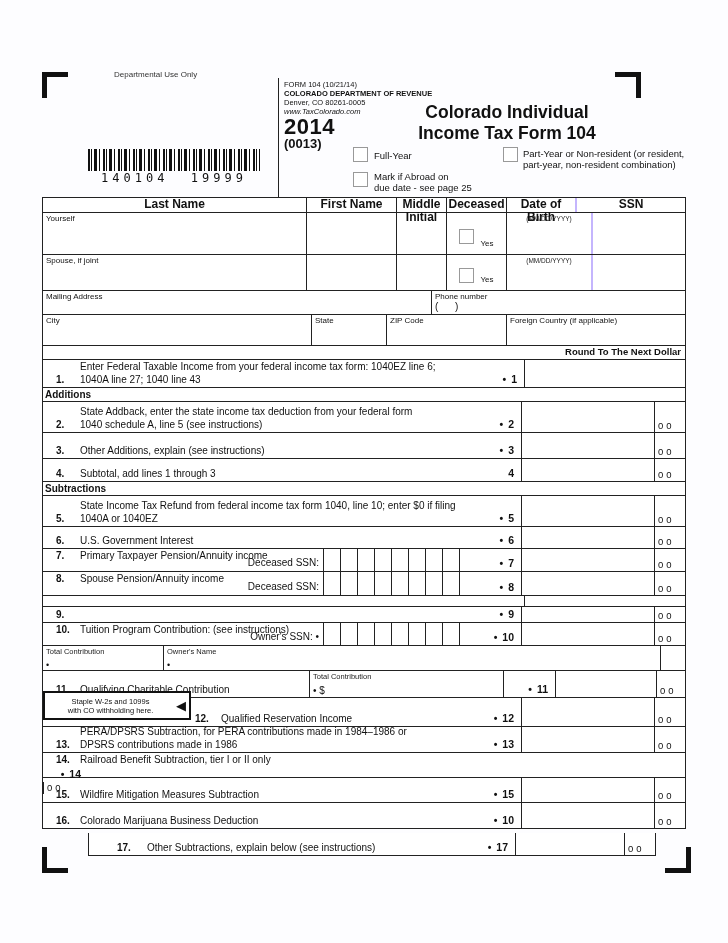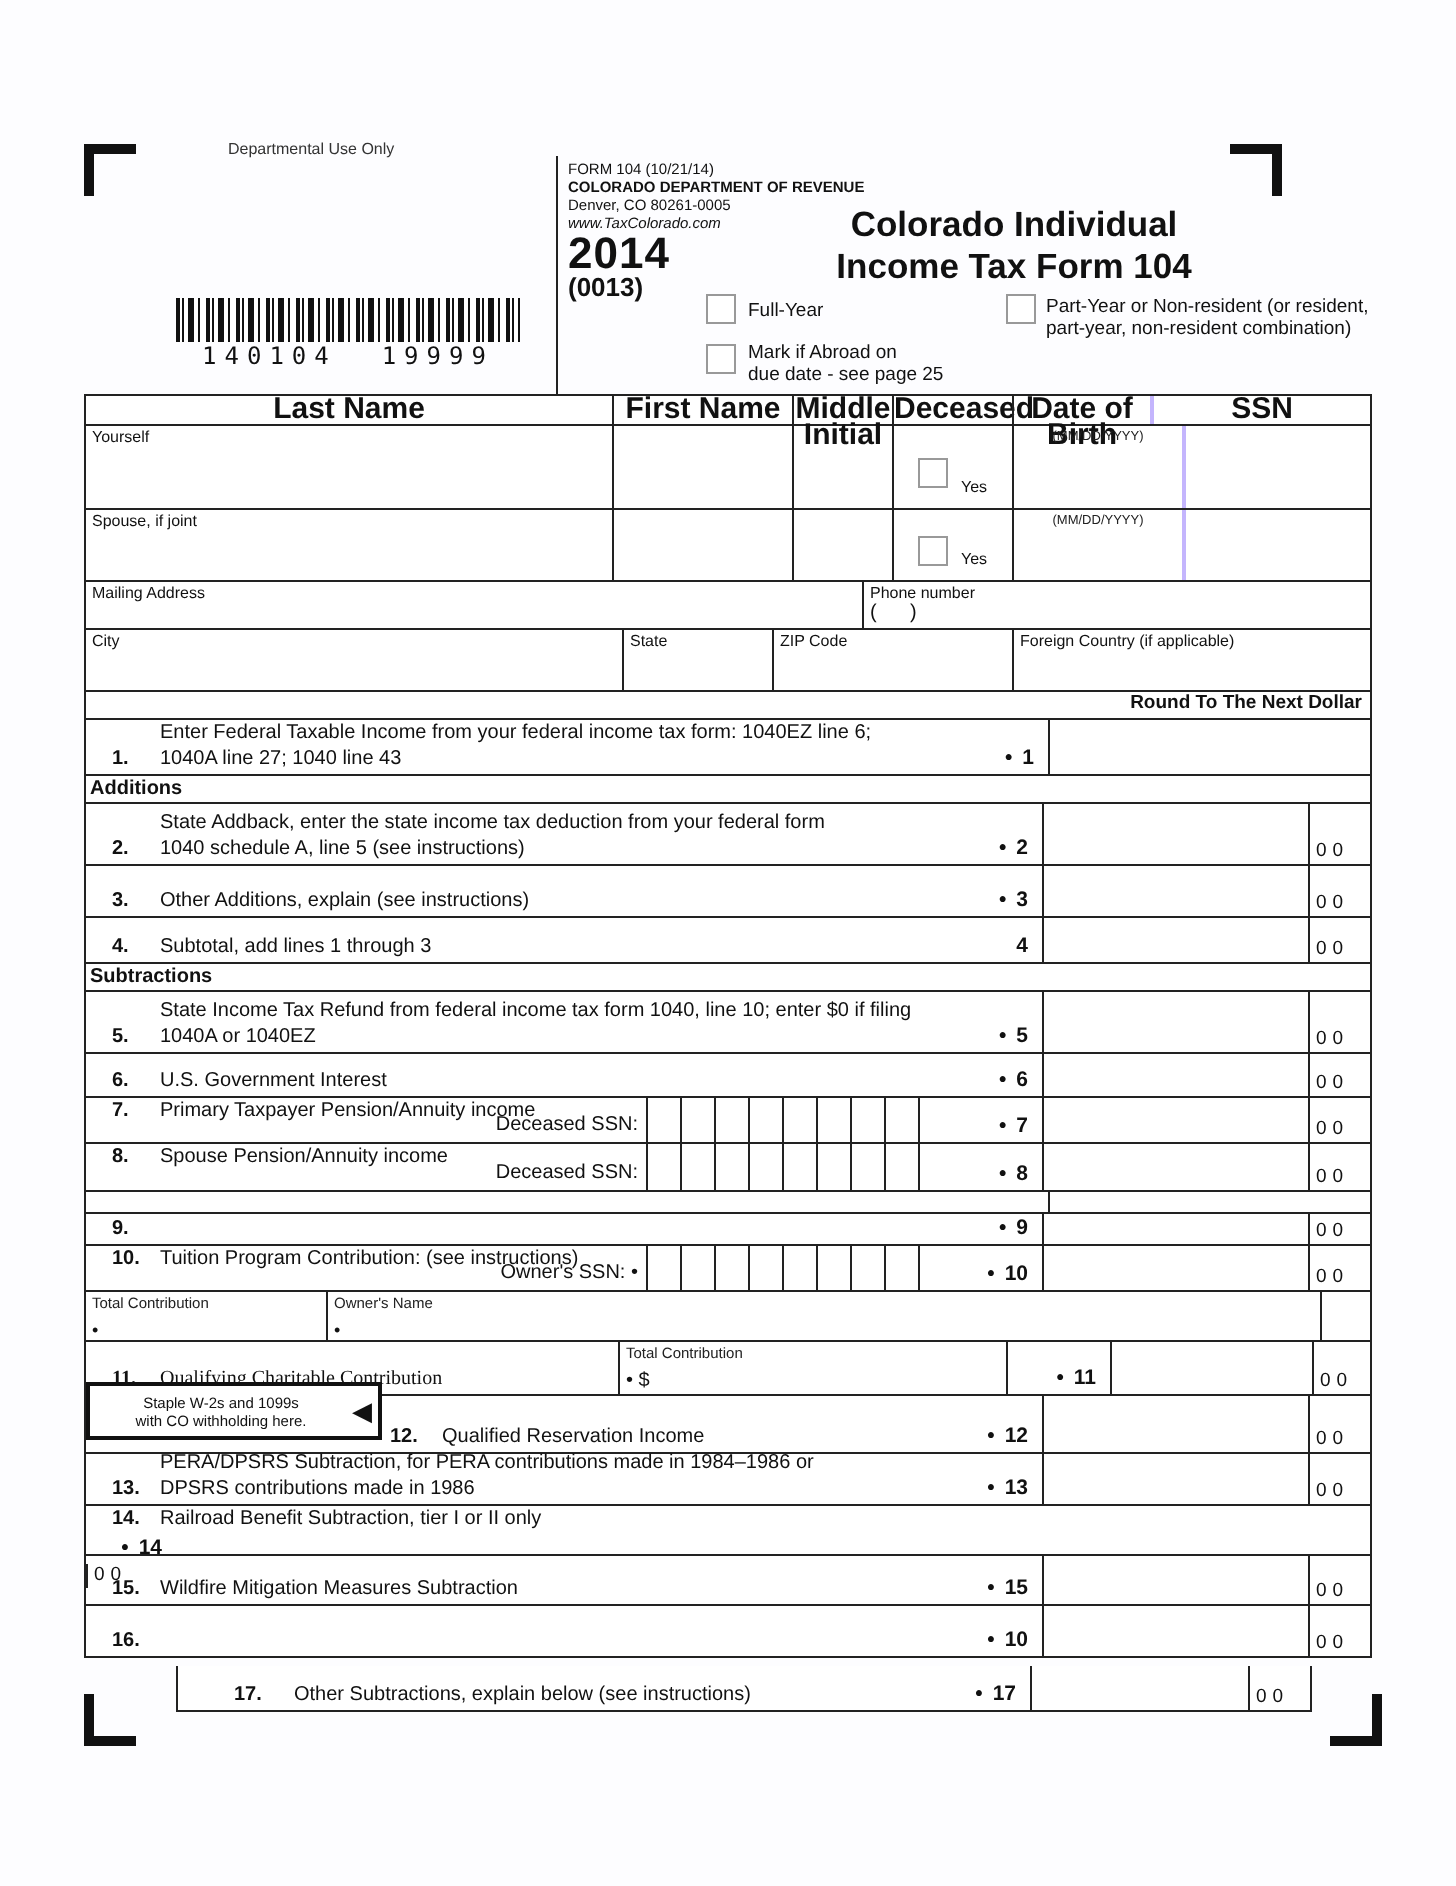--- a/index.html
+++ b/index.html
@@ -27,21 +27,21 @@
   .cb{position:absolute;width:13px;height:13px;border:1px solid #999;background:#fff;}
   .cb-label{position:absolute;font-size:9.5px;line-height:11px;}
   .pre{white-space:pre-line;}
   
   .tbl{position:absolute;left:42px;top:197px;width:644px;border:1px solid #222;box-sizing:border-box;background:#fff;}
   .grid{display:flex;}
   .grid>div{box-sizing:border-box;}
   .bl{border-left:1px solid #222;}
   .bl2{border-left:2px solid #c4b5fd;}
   .bt{border-top:1px solid #222;}
-  .hrow{height:14px;font-size:15px;font-weight:bold;text-align:center;line-height:13px;}
+  .hrow{height:14px;font-size:12px;font-weight:bold;text-align:center;line-height:13px;}
   .cell-label{padding:1px 0 0 3px;font-size:8px;}
   .dobfmt{font-size:6.5px;text-align:center;padding-top:2px;color:#222;}
   .deccell{display:flex;align-items:center;justify-content:center;gap:6px;}
   .deccell .box{width:13px;height:13px;border:1px solid #999;margin-top:6px;}
   .deccell .yes{font-size:8px;align-self:flex-end;padding-bottom:6px;}
   .roundrow{height:13px;border-top:1px solid #222;font-size:9.5px;font-weight:bold;text-align:right;padding-right:4px;line-height:12px;}
   
   .arow{display:flex;border-top:1px solid #222;align-items:stretch;}
   .albl{flex:1;display:flex;align-items:flex-end;padding:1px 0 1px 13px;font-size:10px;line-height:12.5px;position:relative;}
   .ln{width:24px;flex:none;font-weight:bold;}
@@ -355,21 +355,21 @@
         <span class="bu">•</span>
       </div>
       <div class="cc bl" style="flex:1;">
         <span class="sl">Owner's Name</span>
         <span class="bu">•</span>
       </div>
       <div class="bl" style="width:24px;"></div>
     </div>
 
     <div class="arow" style="height:26px;">
-      <div class="albl" style="flex:none;width:253px;font-family:Liberation Serif, serif;">
+      <div class="albl" style="flex:none;width:253px;">
           <span class="ln">11.</span>
         <span class="lt">Qualifying Charitable Contribution</span>
         </div>
       <div class="inner-cell">
         <span class="sl">Total Contribution</span>
         <span class="dv">• $</span>
       </div>
       <div class="ncell bl" style="width:44px;">
           <span>•</span>
           <span>11</span>
@@ -429,20 +429,21 @@
           <span>•</span>
           <span>15</span>
         </div>
       <div class="abox"></div>
       <div class="cents">00</div>
     </div>
 
     <div class="arow" style="height:25px;">
       <div class="albl">
           <span class="ln">16.</span>
+        <span class="lt">Colorado Marijuana Business Deduction</span>
         </div>
       <div class="ncell">
           <span>•</span>
           <span>10</span>
         </div>
       <div class="abox"></div>
       <div class="cents">00</div>
     </div>
 
   </div>

